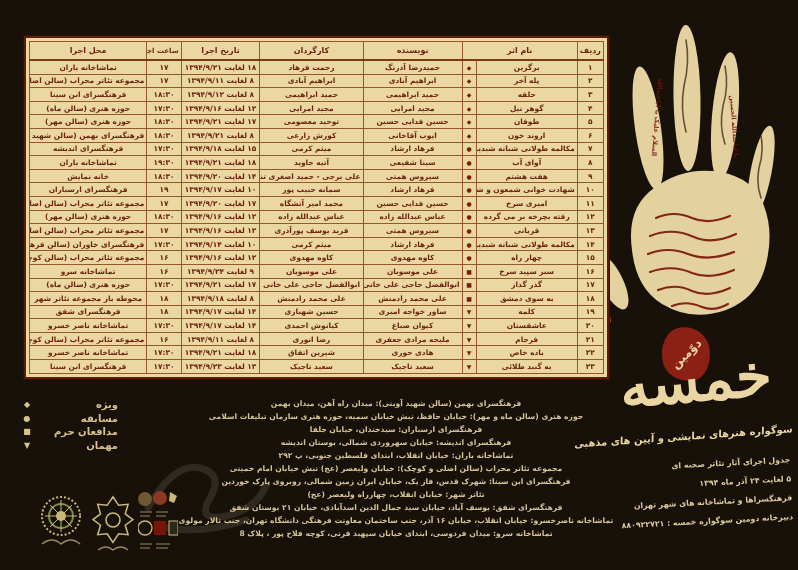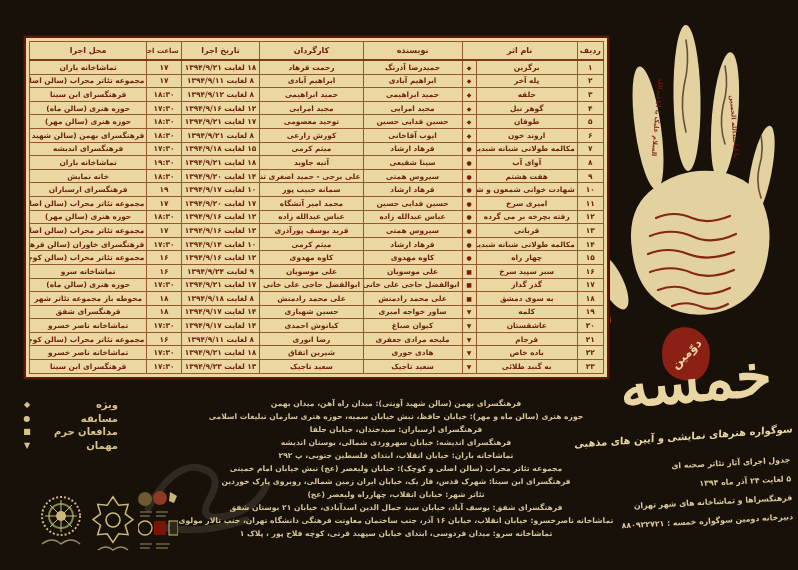--- a/index.html
+++ b/index.html
@@ -432,21 +432,21 @@
       <div class="address-line">فرهنگسرای بهمن (سالن شهید آوینی): میدان راه آهن، میدان بهمن</div>
       <div class="address-line">حوزه هنری (سالن ماه و مهر): خیابان حافظ، نبش خیابان سمیه، حوزه هنری سازمان تبلیغات اسلامی</div>
       <div class="address-line">فرهنگسرای ارسباران: سیدخندان، خیابان جلفا</div>
       <div class="address-line">فرهنگسرای اندیشه: خیابان سهروردی شمالی، بوستان اندیشه</div>
       <div class="address-line">تماشاخانه باران: خیابان انقلاب، ابتدای فلسطین جنوبی، پ ۲۹۲</div>
       <div class="address-line">مجموعه تئاتر محراب (سالن اصلی و کوچک): خیابان ولیعصر (عج) نبش خیابان امام خمینی</div>
       <div class="address-line">فرهنگسرای ابن سینا: شهرک قدس، فاز یک، خیابان ایران زمین شمالی، روبروی پارک خوردین</div>
       <div class="address-line">تئاتر شهر: خیابان انقلاب، چهارراه ولیعصر (عج)</div>
       <div class="address-line">فرهنگسرای شفق: یوسف آباد، خیابان سید جمال الدین اسدآبادی، خیابان ۲۱ بوستان شفق</div>
       <div class="address-line">تماشاخانه ناصرخسرو: خیابان انقلاب، خیابان ۱۶ آذر، جنب ساختمان معاونت فرهنگی دانشگاه تهران، جنب تالار مولوی</div>
-      <div class="address-line">تماشاخانه سرو: میدان فردوسی، ابتدای خیابان سپهبد قرنی، کوچه فلاح پور ، پلاک ۱</div>
+      <div class="address-line">تماشاخانه سرو: میدان فردوسی، ابتدای خیابان سپهبد قرنی، کوچه فلاح پور ، پلاک 8</div>
     </div>
 
   <div class="logos">
     <svg class="logo" style="left:24px;top:10px" width="46" height="60" viewBox="0 0 46 60">
       <circle cx="23" cy="22" r="19" fill="none" stroke="#c9b878" stroke-width="2" stroke-dasharray="2 2"></circle>
       <circle cx="23" cy="22" r="12" fill="none" stroke="#7e8a4a" stroke-width="2"></circle>
       <circle cx="23" cy="22" r="5" fill="#c9b878"></circle>
       <g stroke="#c9b878" stroke-width="1">
         <line x1="23" y1="6" x2="23" y2="38"></line>
           <line x1="7" y1="22" x2="39" y2="22"></line>

